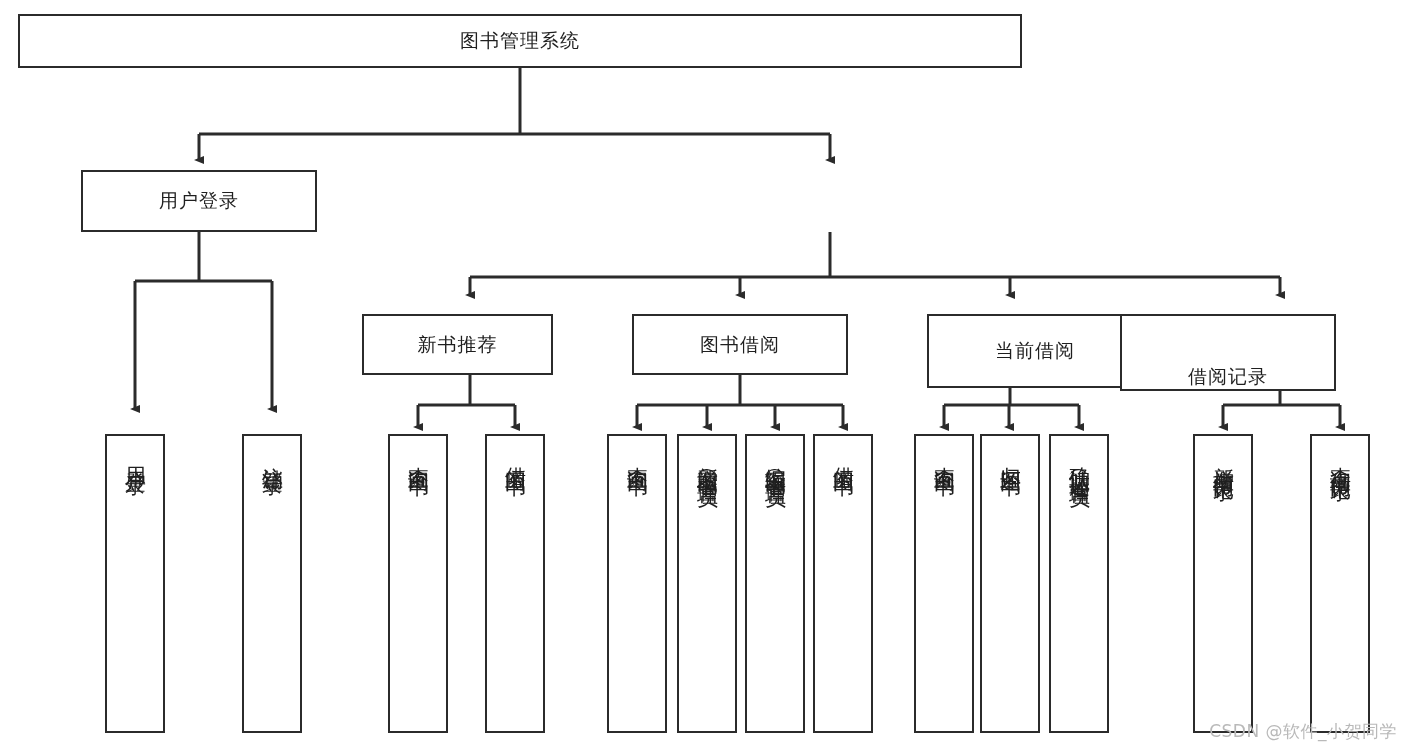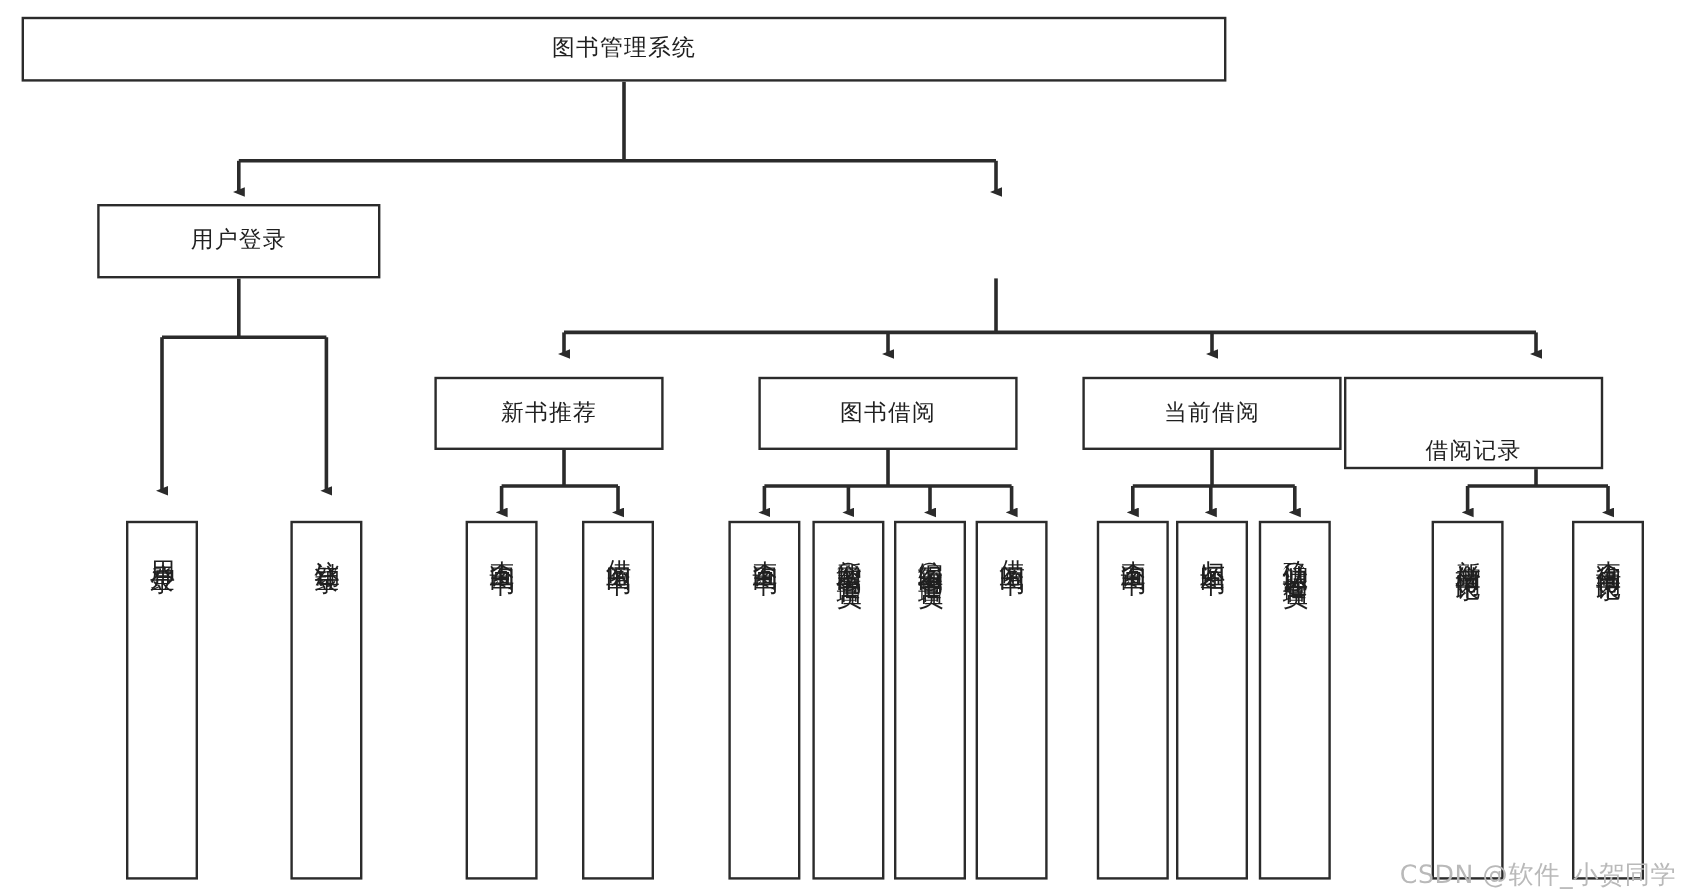--- a/index.html
+++ b/index.html
@@ -49,21 +49,21 @@
     font-size: 21px;
     letter-spacing: 3px;
     line-height: 1.0;
     white-space: normal;
     text-align: left;
   }
   .watermark {
     position: absolute;
     right: 8px;
     bottom: 4px;
-    font-size: 21px;
+    font-size: 17px;
     color: #b9b9b9;
     letter-spacing: 0.5px;
     user-select: none;
     white-space: nowrap;
   }
 </style>
 </head>
 <body>
 
 <div id="canvas">
@@ -131,21 +131,21 @@
 
 
   <div class="node" style="left:362px; top:314px; width:191px; height:61px;">
     <span class="label">新书推荐</span>
   </div>
 
   <div class="node" style="left:632px; top:314px; width:216px; height:61px;">
     <span class="label">图书借阅</span>
   </div>
 
-  <div class="node" style="left:902px; top:314px; width:216px; height:61px;">
+  <div class="node" style="left:927px; top:314px; width:216px; height:74px;">
     <span class="label">当前借阅</span>
   </div>
 
   <div class="node" style="left:1120px; top:314px; width:216px; height:77px;align-items:flex-end;">
     <span class="label">借阅记录</span>
   </div>
 
   <div class="node vertical" style="left:105px; top:434px; width:60px; height:299px;">
     <span class="label">用户登录</span>
   </div>

